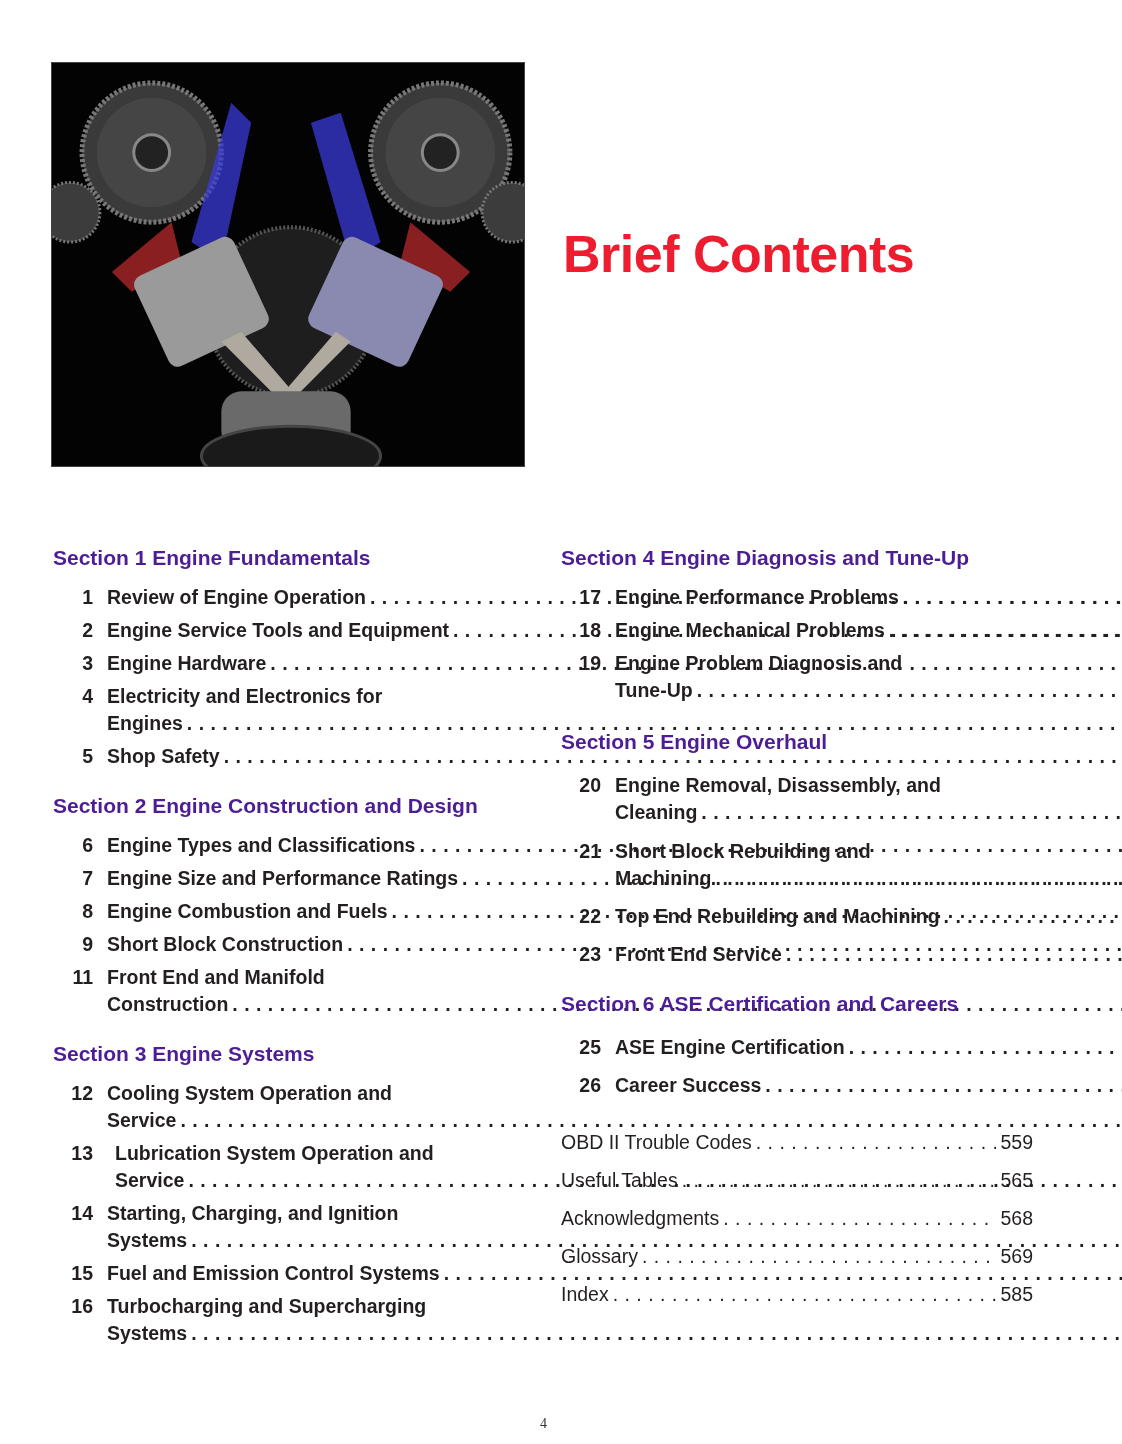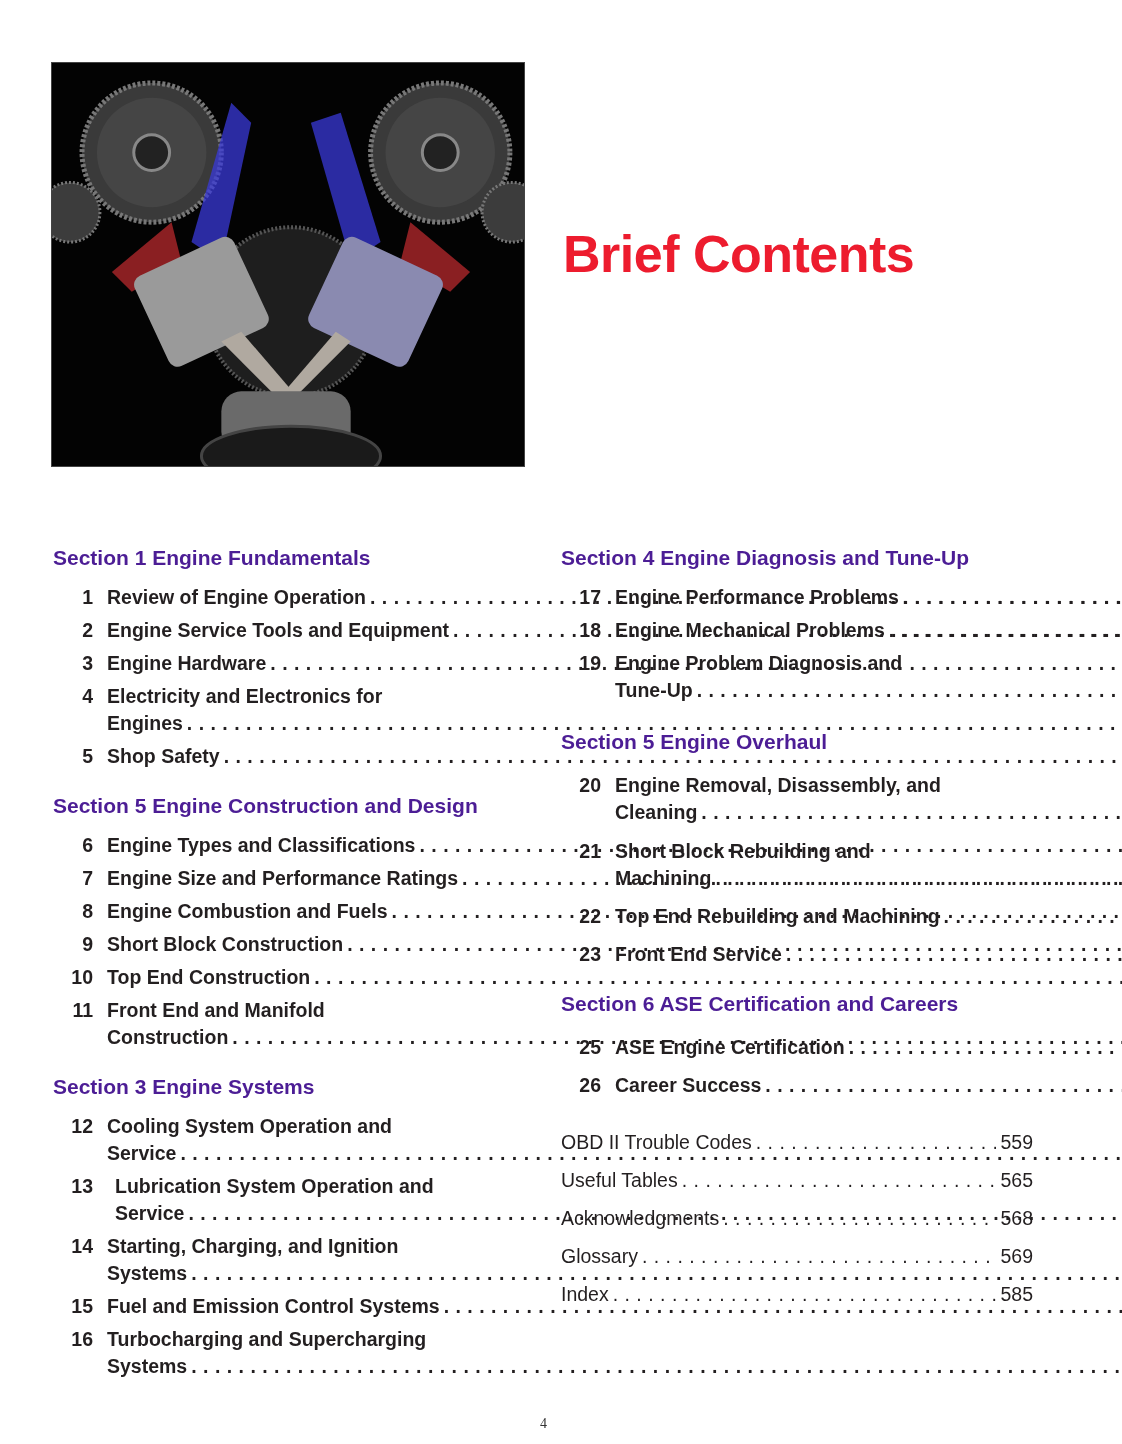--- a/index.html
+++ b/index.html
@@ -119,21 +119,21 @@
       <div class="body">
           <div class="line">
             <span class="txt">Shop Safety</span>
             <span class="dots"></span>
           </div>
         </div>
     </div>
   </div>
 
   <div class="section" style="margin-top:22px;">
-    <div class="section-heading" style="margin-bottom:12px;">Section 5 Engine Construction and Design</div>
+    <div class="section-heading" style="margin-bottom:12px;">Section 2 Engine Construction and Design</div>
     <div class="entry" style="margin-bottom:6px;">
       <div class="num"><span>6</span></div>
       <div class="body">
           <div class="line">
             <span class="txt">Engine Types and Classifications</span>
             <span class="dots"></span>
           </div>
         </div>
     </div>
     <div class="entry" style="margin-bottom:6px;">
@@ -152,29 +152,20 @@
             <span class="txt">Engine Combustion and Fuels</span>
             <span class="dots"></span>
           </div>
         </div>
     </div>
     <div class="entry" style="margin-bottom:6px;">
       <div class="num"><span>9</span></div>
       <div class="body">
           <div class="line">
             <span class="txt">Short Block Construction</span>
-            <span class="dots"></span>
-          </div>
-        </div>
-    </div>
-    <div class="entry" style="margin-bottom:6px;">
-      <div class="num"><span>10</span></div>
-      <div class="body">
-          <div class="line">
-            <span class="txt">Top End Construction</span>
             <span class="dots"></span>
           </div>
         </div>
     </div>
     <div class="entry">
       <div class="num"><span>11</span></div>
       <div class="body">
         <div class="line">
             <span class="txt">Front End and Manifold</span>
           </div>

